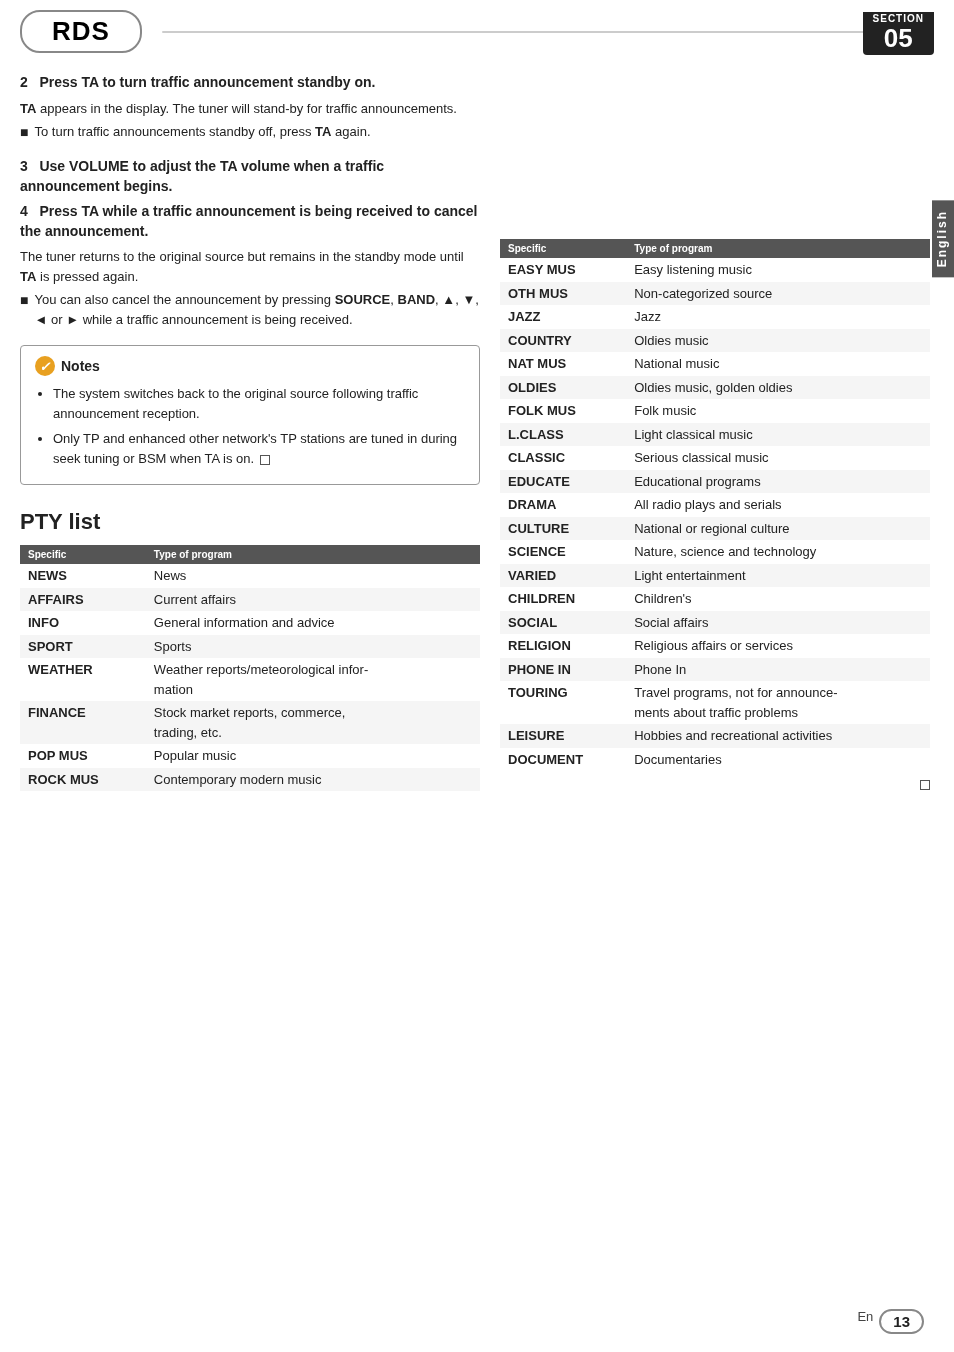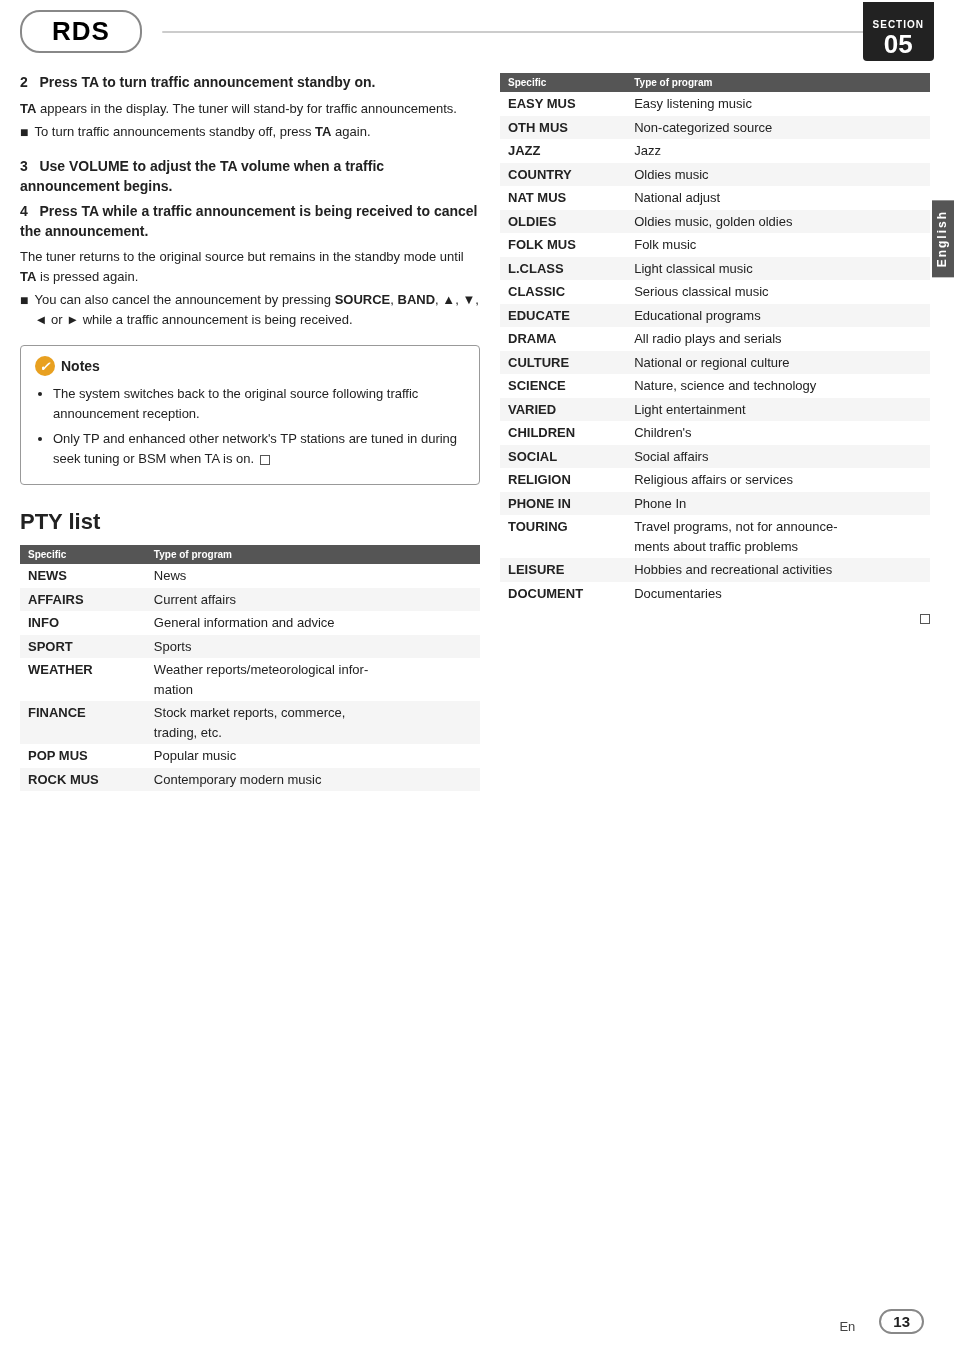--- a/index.html
+++ b/index.html
@@ -32,27 +32,27 @@
       margin-right: 20px;
     }
     .header-line {
       flex: 1;
       height: 2px;
       background: #ccc;
       border-radius: 2px;
     }
     .section-badge {
       position: absolute;
-      top: 2px;
+      top: 12px;
       right: 20px;
       background: #222;
       color: #fff;
       font-size: 11px;
       font-weight: bold;
-      padding: 16px 10px 2px 10px;
+      padding: 0 10px 2px 10px;
       border-bottom-left-radius: 4px;
       border-bottom-right-radius: 4px;
     }
     .section-num {
       font-size: 26px;
       font-weight: bold;
       color: #fff;
       display: block;
       text-align: center;
       line-height: 1.1;
@@ -79,20 +79,21 @@
       text-align: center;
       padding: 10px 3px;
       letter-spacing: 2px;
     }
 
     
     .main-content {
       display: flex;
       padding: 20px 20px 20px 20px;
       gap: 20px;
+      align-items: flex-end;
     }
 
     
     .left-col {
       flex: 1;
       max-width: 460px;
     }
 
     
     .right-col {
@@ -213,22 +214,22 @@
       vertical-align: middle;
       margin-left: 2px;
     }
 
     
     .page-footer {
       position: absolute;
       bottom: 18px;
       right: 30px;
       display: flex;
-      align-items: flex-end;
-      gap: 24px;
+      align-items: flex-start;
+      gap: 6px;
       font-size: 13px;
     }
     .page-num-badge {
       border: 2px solid #888;
       border-radius: 14px;
       padding: 2px 12px;
       font-size: 15px;
       font-weight: bold;
       color: #222;
     }
@@ -367,21 +368,21 @@
         <tr>
             <td>JAZZ</td>
             <td>Jazz</td>
           </tr>
         <tr>
             <td>COUNTRY</td>
             <td>Oldies music</td>
           </tr>
         <tr>
             <td>NAT MUS</td>
-            <td>National adjust</td>
+            <td>National music</td>
           </tr>
         <tr>
             <td>OLDIES</td>
             <td>Oldies music, golden oldies</td>
           </tr>
         <tr>
             <td>FOLK MUS</td>
             <td>Folk music</td>
           </tr>
         <tr>

